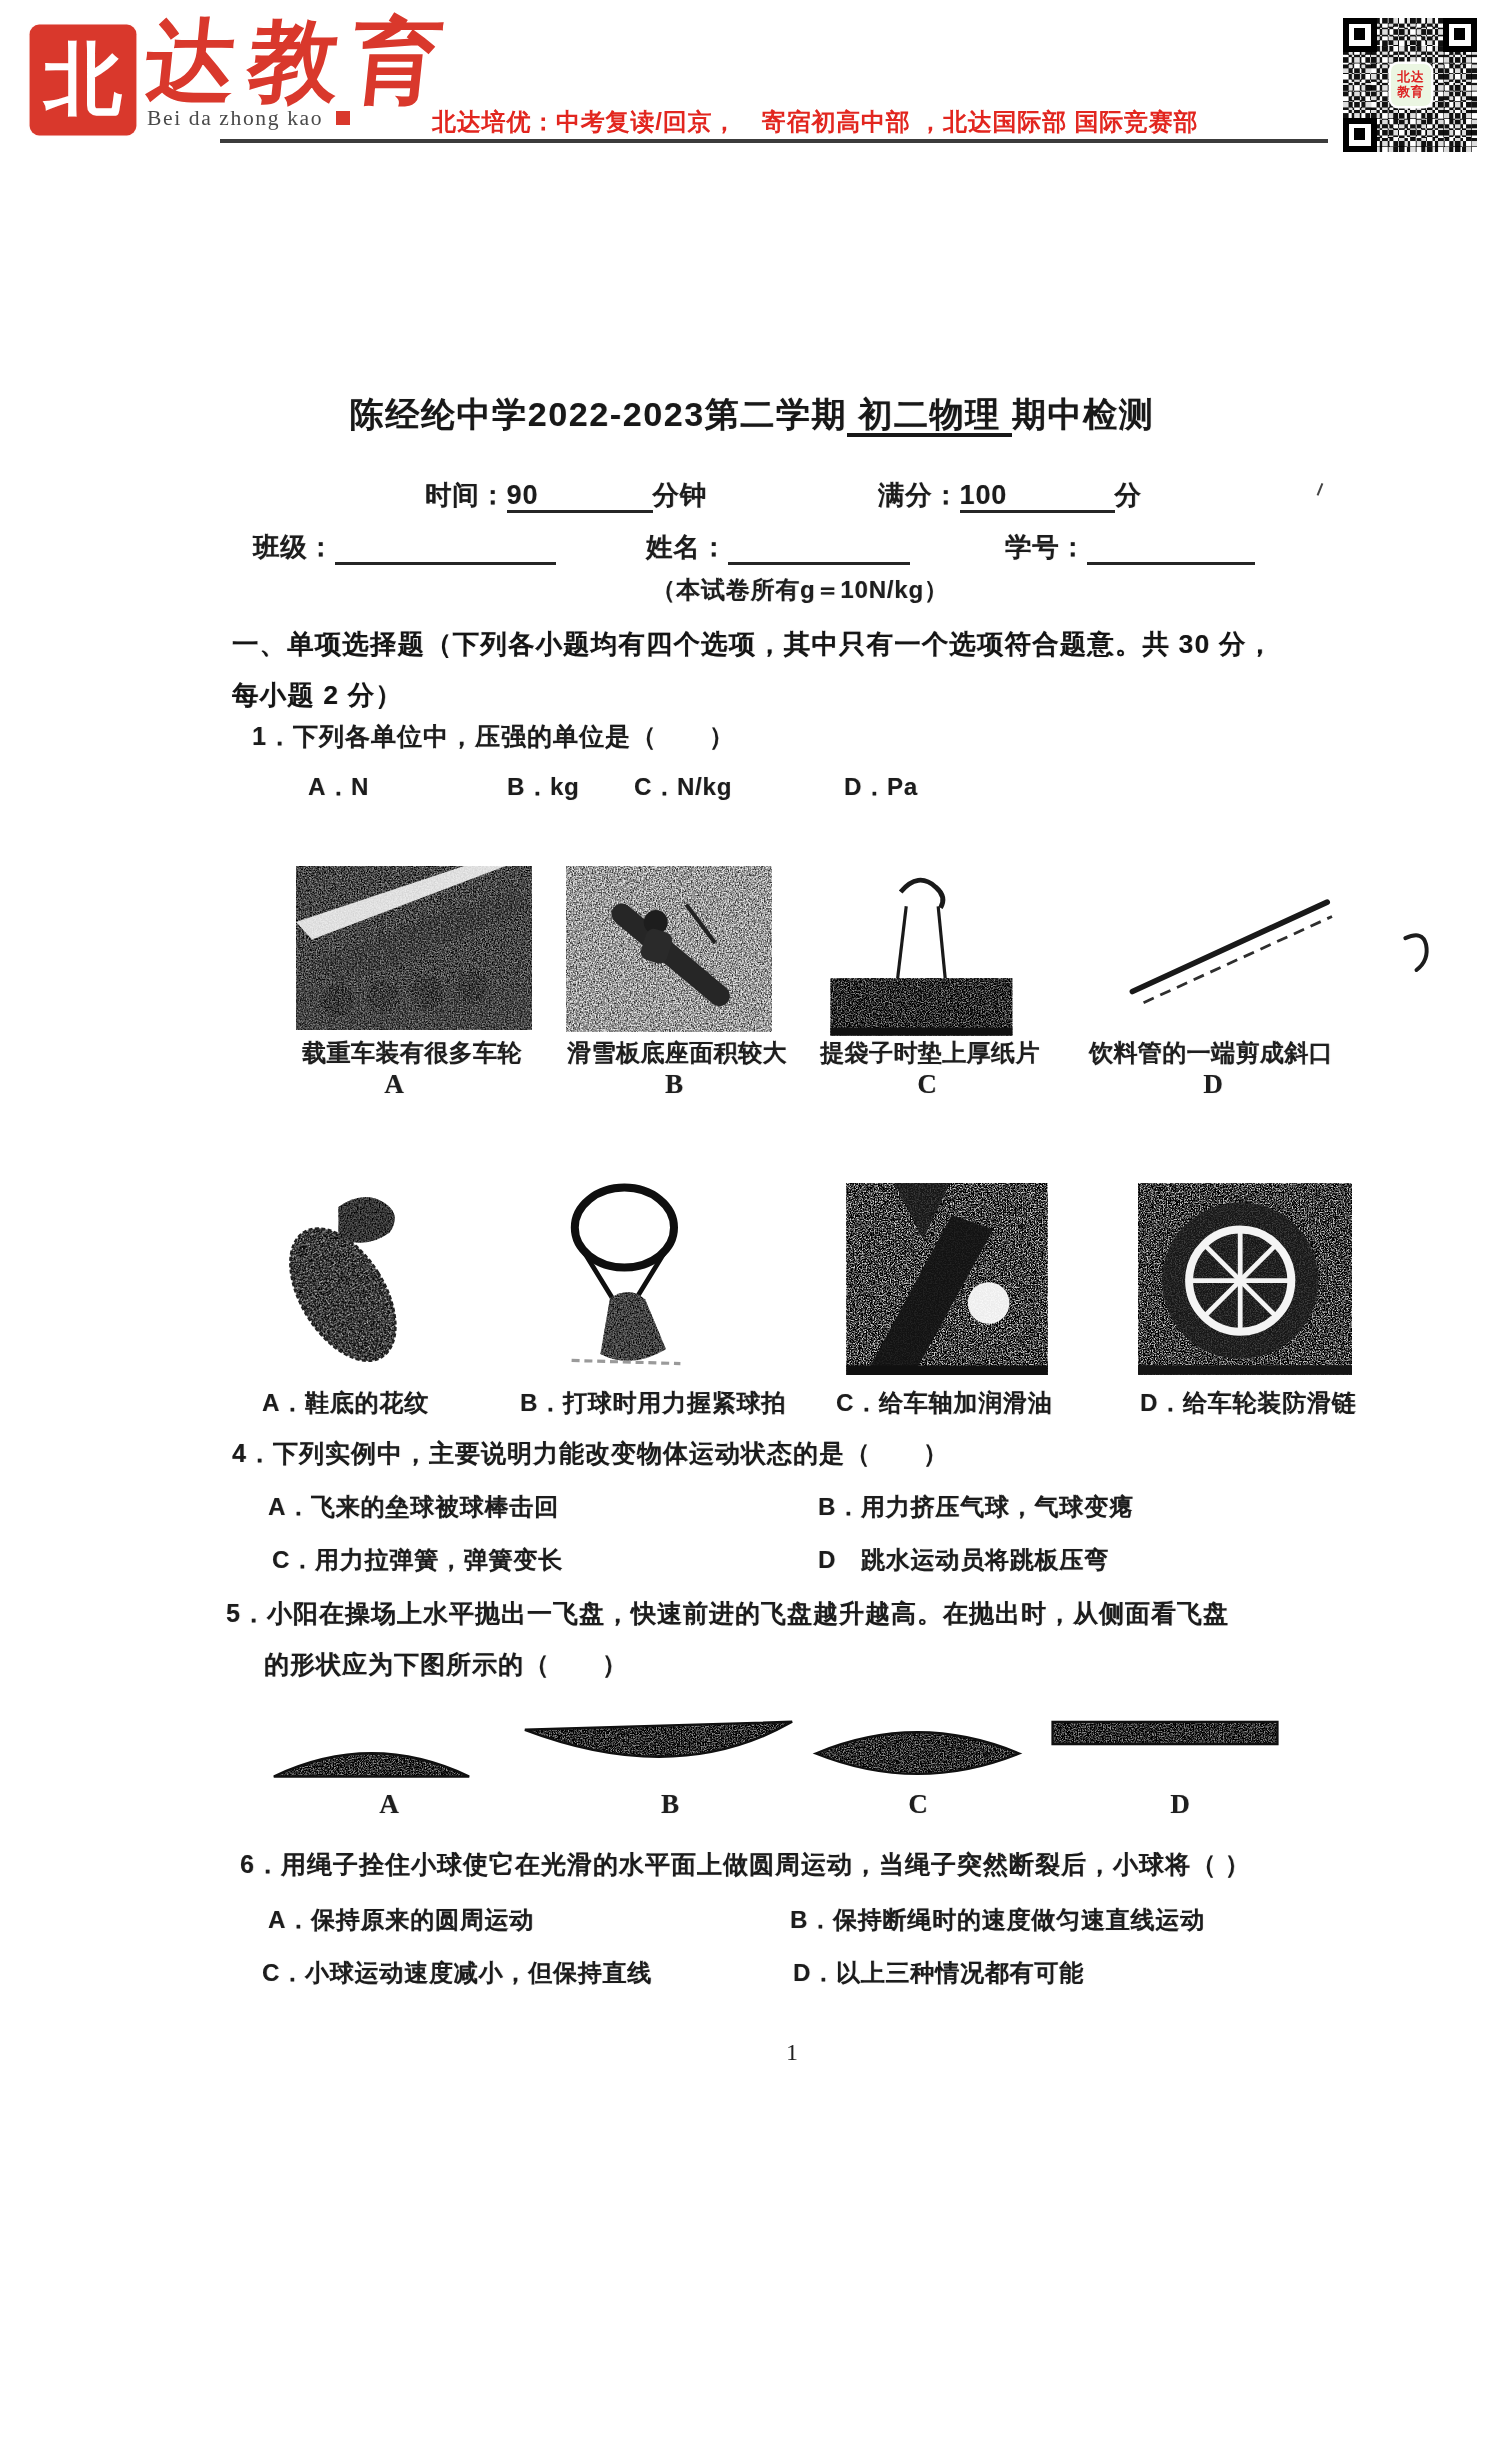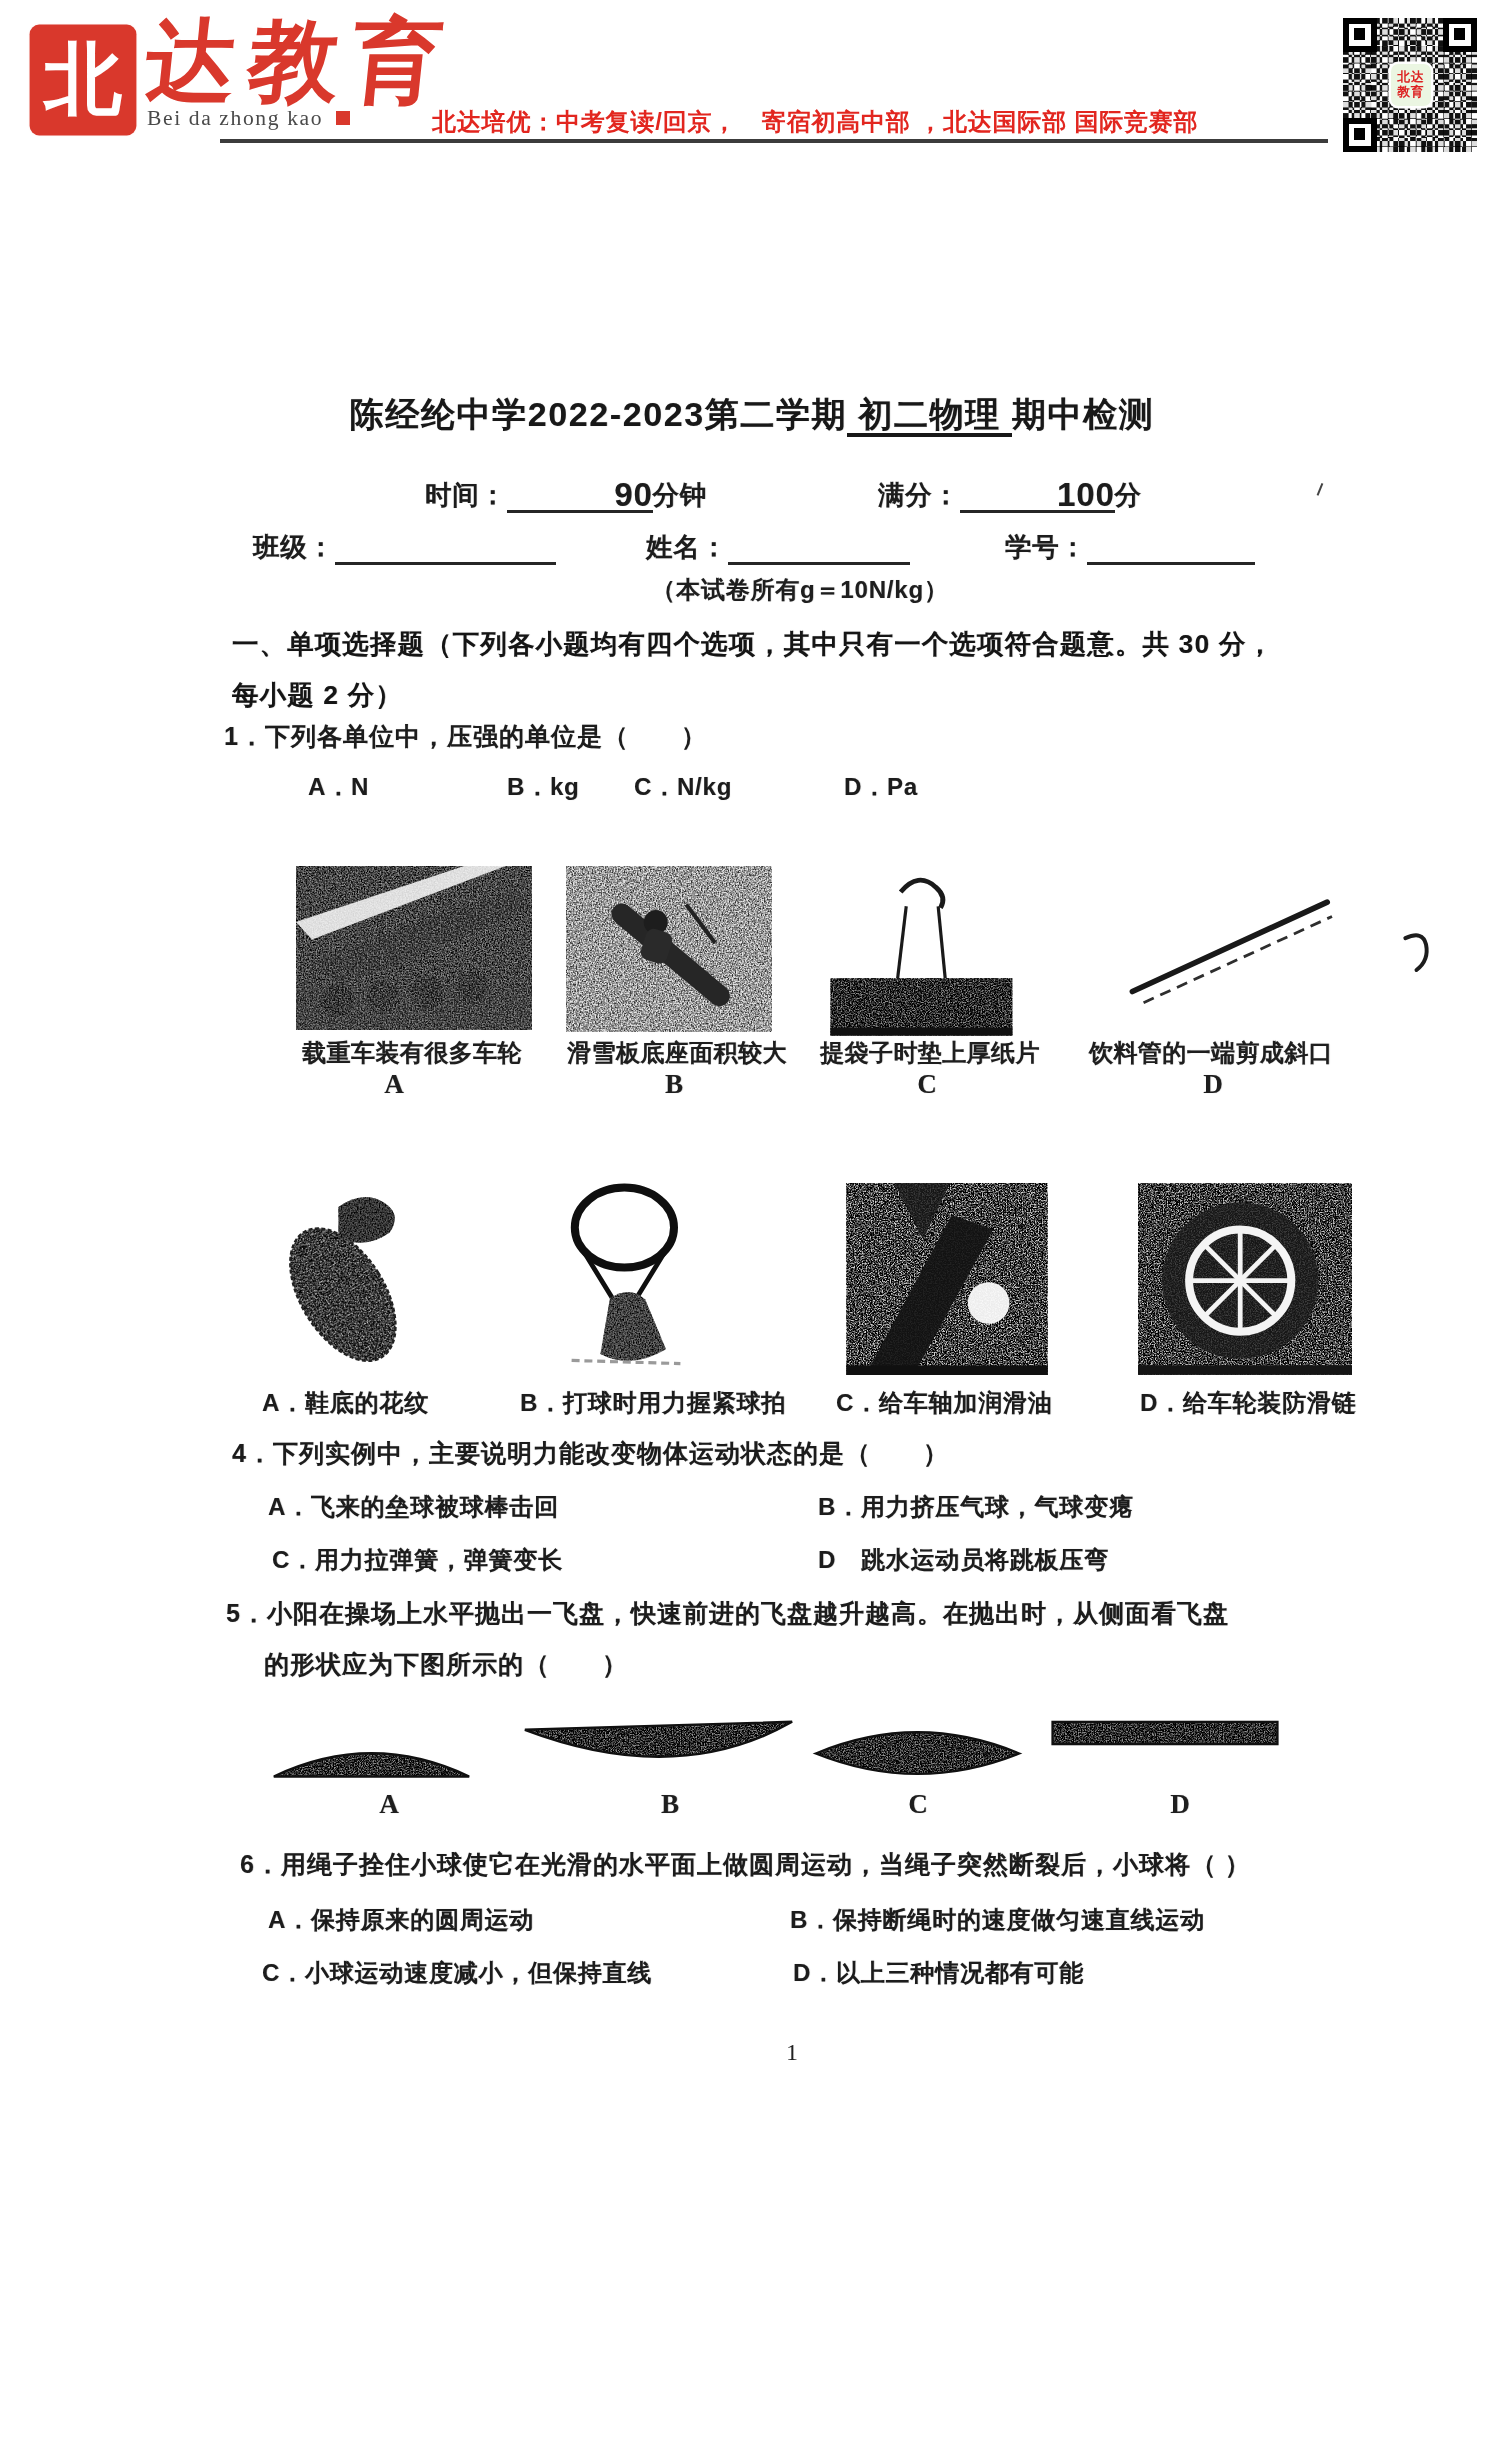--- a/index.html
+++ b/index.html
@@ -29,22 +29,22 @@
   .qr-eye::after{content:"";position:absolute;left:4.8px;top:4.8px;width:11.2px;height:11.2px;background:#000}
   .qr-eye.tl{left:0;top:0}.qr-eye.tr{right:0;top:0}.qr-eye.bl{left:0;bottom:0}
   .qr-badge{position:absolute;left:48px;top:46px;width:40px;height:42px;background:#ebf6e2;border-radius:7.2px;
     box-shadow:0 0 0 2.4px #fff;display:flex;flex-direction:column;align-items:center;justify-content:center;
     color:#d22;font-size:12.8px;font-weight:700;line-height:1.15;letter-spacing:0.8px}
 
   
   .title{left:0;top:392px;width:1584px;text-align:center;font-size:34px;font-weight:700;letter-spacing:1.6px;color:#181818}
   .title .subject{border-bottom:4px solid #181818;padding:0 11.2px}
   .meta{font-size:26.4px;font-weight:600;letter-spacing:0.8px;color:#1c1c1c}
-  .blank{display:inline-block;border-bottom:3.2px solid #262626;text-align:right;vertical-align:bottom;
-         height:34px;line-height:32px;font-size:33px;font-weight:600}
+  .blank{display:inline-block;border-bottom:3.2px solid #262626;text-align:left;vertical-align:bottom;
+         height:34px;line-height:32px;font-size:27px;font-weight:600}
   .note{left:560px;top:574px;width:480px;text-align:center;font-size:24px;font-weight:600;letter-spacing:0.8px}
   .sec{font-size:26.4px;font-weight:700;letter-spacing:1.2px;color:#151515}
   .q-text{font-size:25px;font-weight:600;letter-spacing:1px;color:#1c1c1c}
   .opt{font-size:24px;font-weight:600;letter-spacing:0.8px;color:#1c1c1c}
   .cap{font-size:24px;font-weight:600;text-align:center;letter-spacing:0.4px}
   .letter{font-size:27px;font-weight:600;font-family:"Liberation Serif",serif;text-align:center}
   .pageno{left:0;top:2039px;width:1584px;text-align:center;font-size:24px;font-family:"Liberation Serif",serif;color:#222}
 
   .fig{line-height:0}
   .fig svg{display:block}
@@ -115,21 +115,21 @@
   </div>
   <div class="abs meta soft nowrap" style="left:1005px;top:530px">
     <span>学号：</span><span class="blank" style="width:168px"></span>
   </div>
 
   <div class="abs note soft nowrap">（本试卷所有g＝10N/kg）</div>
 
   <div class="abs sec soft nowrap" style="left:232px;top:627px">一、单项选择题（下列各小题均有四个选项，其中只有一个选项符合题意。共 30 分，</div>
   <div class="abs sec soft nowrap" style="left:232px;top:678px">每小题 2 分）</div>
 
-  <div class="abs q-text soft nowrap" style="left:224px;top:720px">1．下列各单位中，压强的单位是（　　）</div>
+  <div class="abs q-text soft nowrap" style="left:252px;top:720px">1．下列各单位中，压强的单位是（　　）</div>
   <div class="abs opt soft nowrap" style="left:308px;top:771px">A．N</div>
   <div class="abs opt soft nowrap" style="left:507px;top:771px">B．kg</div>
   <div class="abs opt soft nowrap" style="left:634px;top:771px">C．N/kg</div>
   <div class="abs opt soft nowrap" style="left:844px;top:771px">D．Pa</div>
 
 
   <div class="abs fig" style="left:296px;top:866px">
     <svg width="236" height="164" viewBox="0 0 295 205">
       <rect width="295" height="205" fill="#565656"></rect>
       <rect width="295" height="205" fill="#000" filter="url(#fDense)"></rect>

